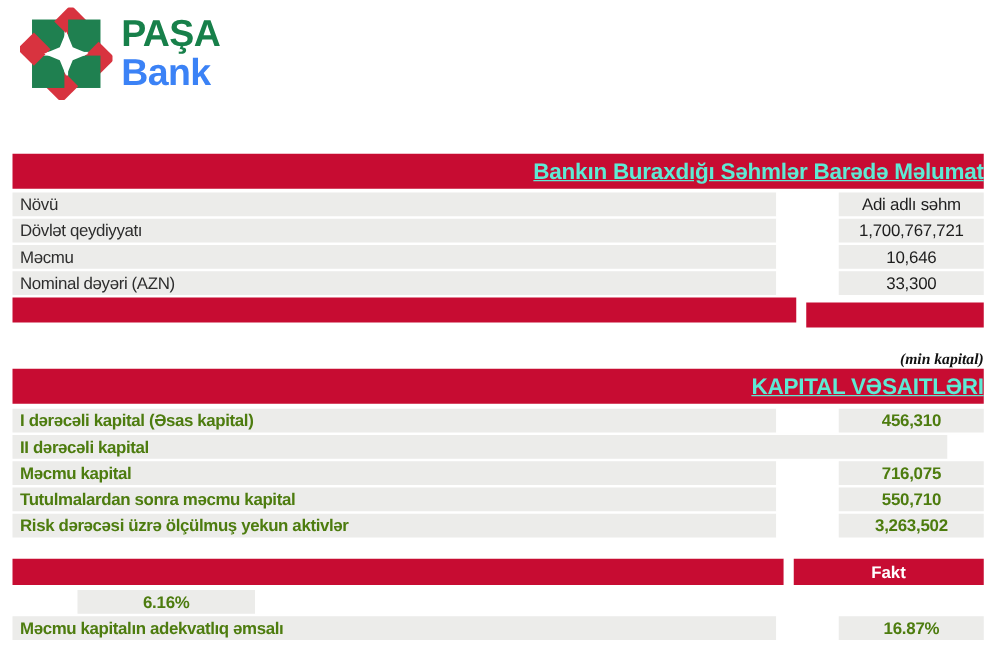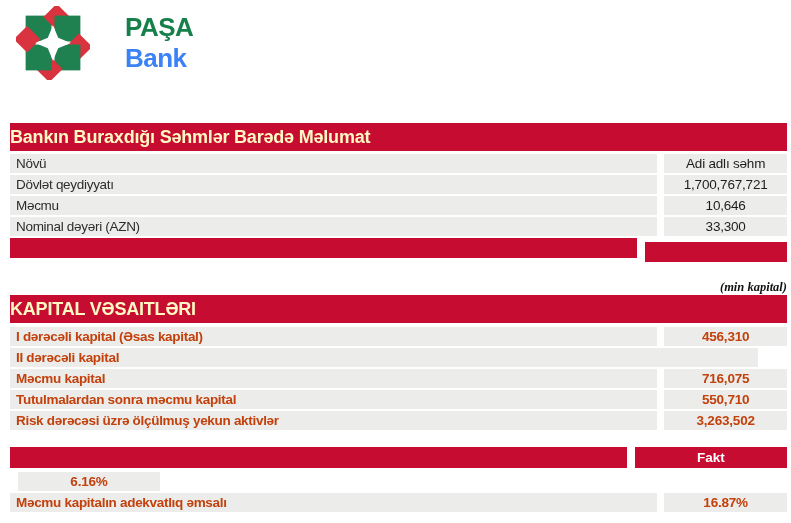--- a/index.html
+++ b/index.html
@@ -3,42 +3,43 @@
 <meta charset="utf-8">
 <style>
   html,body{margin:0;padding:0;background:#fff;}
   .sheet{
     position:relative;width:791px;height:523px;background:#ffffff;
     font-family:"Liberation Sans",sans-serif;color:#222;overflow:hidden;
   }
   
   .logo{position:absolute;left:16px;top:6px;width:74px;height:74px;}
   .wordmark{position:absolute;left:97px;top:12px;font-weight:bold;
-    font-size:26px;line-height:31px;letter-spacing:-0.5px;margin-left:28px;}
+    font-size:30px;line-height:31px;letter-spacing:-0.5px;}
   .wm-green{color:#17804A;}
   .wm-red{color:#3b82f6;}
   
   .tbl-header{
     position:absolute;left:10px;width:777px;height:28px;background:#C70C32;
-    color:#fef9c3;font-weight:bold;font-size:18px;line-height:28px;text-align:left;
+    color:#5eead4;font-weight:bold;font-size:18px;line-height:28px;text-align:right;
     letter-spacing:-0.2px;
+    text-decoration:underline;
   }
   .rows{position:absolute;left:10px;width:777px;}
   .row{display:flex;height:19px;margin-bottom:2px;}
   .cell-label{
     width:748px;background:#ECECEA;font-size:13.5px;line-height:19px;
     padding-left:6px;box-sizing:border-box;color:#2d2d2d;letter-spacing:-0.3px;
     white-space:nowrap;overflow:hidden;
   }
   .gutter{width:8px;background:#ffffff;}
   .cell-value{
     width:142px;background:#ECECEA;font-size:13.5px;line-height:19px;
-    text-align:center;color:#1d1d1d;letter-spacing:-0.2px;
+    text-align:center;color:#1d1d1d;letter-spacing:-0.2px;margin-left:44px;
   }
-  .bold .cell-label,.bold .cell-value{font-weight:bold;color:#c2410c;}
+  .bold .cell-label,.bold .cell-value{font-weight:bold;color:#4d7c0f;}
   
   .endbar{position:absolute;left:10px;width:777px;height:24px;}
   .endbar .left{position:absolute;left:0;top:0;width:627px;height:20px;background:#C70C32;}
   .endbar .right{position:absolute;left:635px;top:4px;width:142px;height:20px;background:#C70C32;}
   
   .note{
     position:absolute;left:10px;width:777px;top:280px;text-align:right;
     font-family:"Liberation Serif",serif;font-style:italic;font-weight:bold;
     font-size:12.5px;color:#111;
   }

